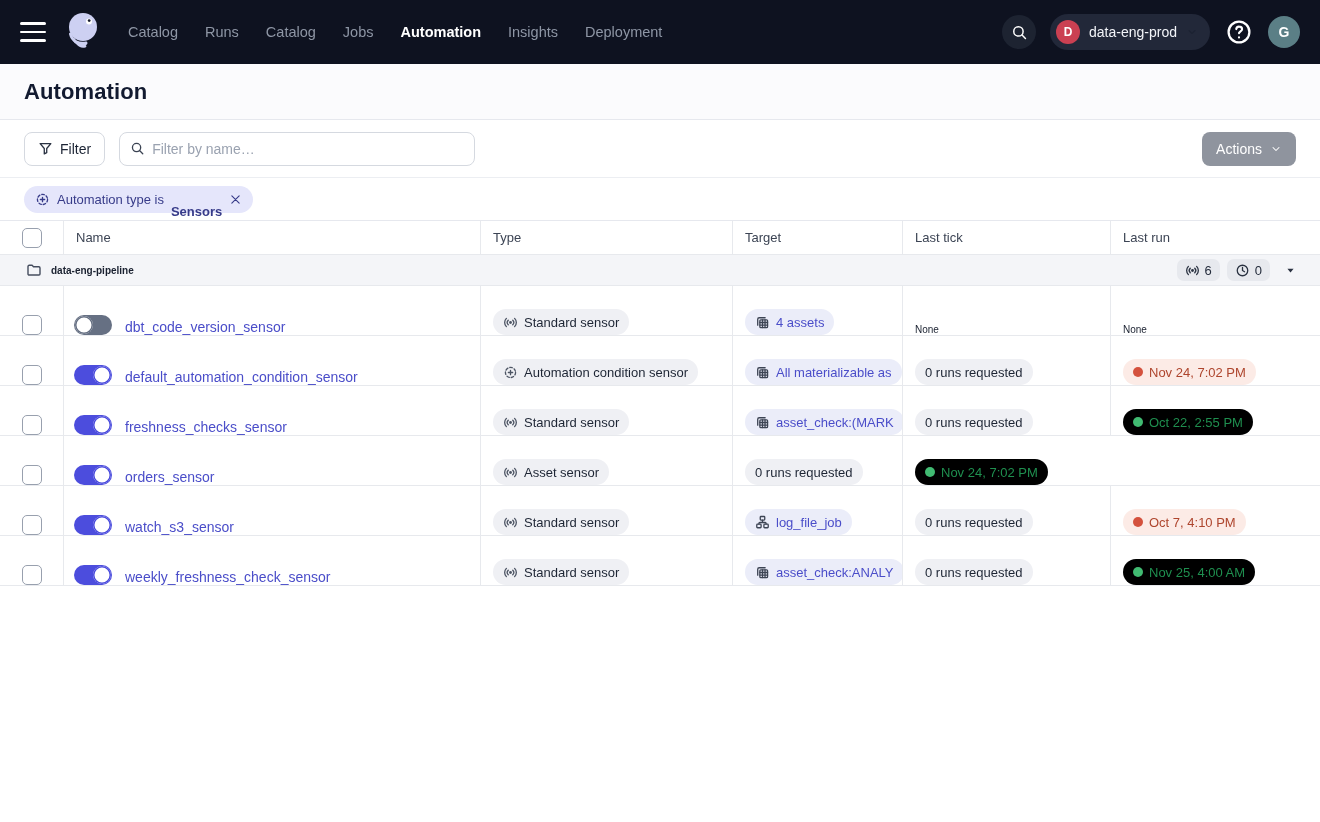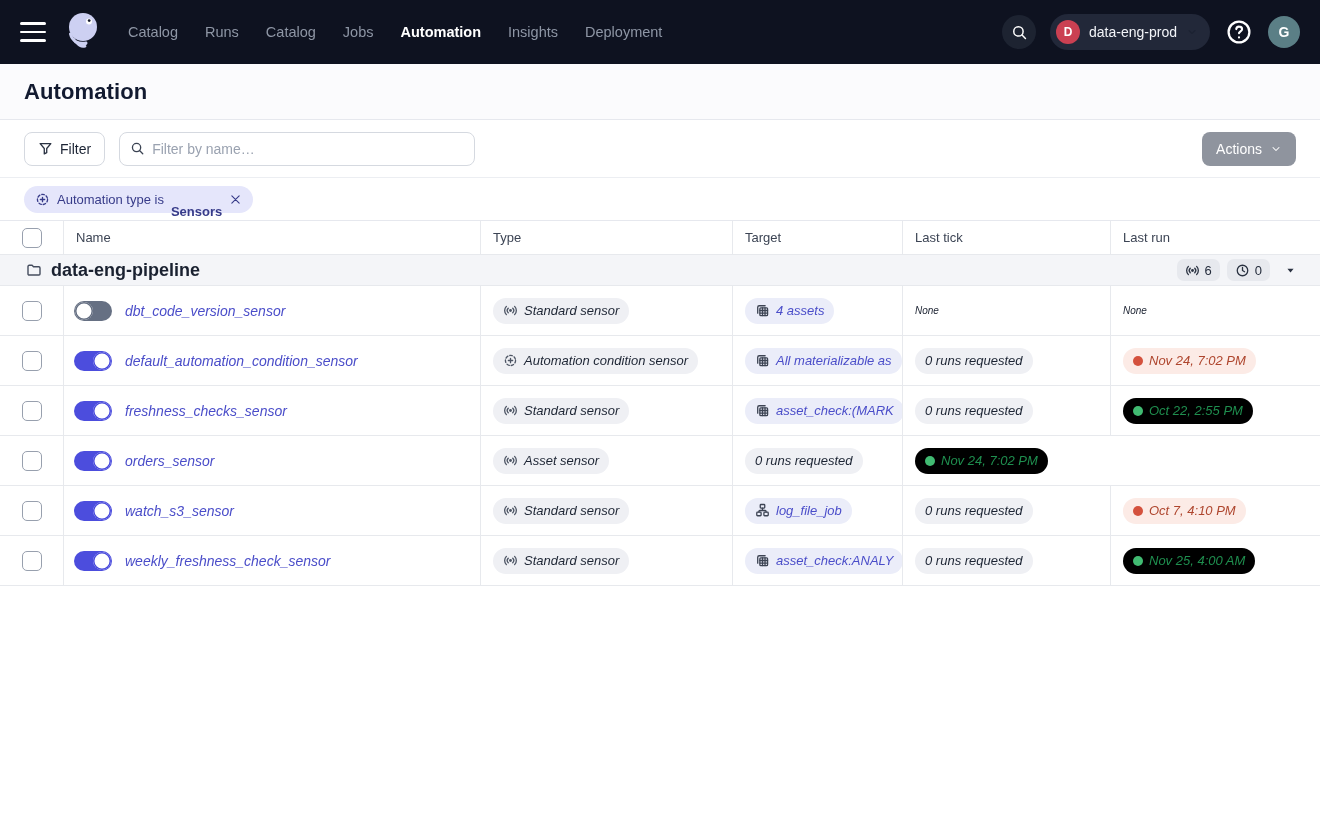--- a/index.html
+++ b/index.html
@@ -47,28 +47,28 @@
   .grid-cols { display:grid; grid-template-columns:64px 417px 252px 170px 208px auto; }
   .thead { height:34px; border-bottom:1px solid #e7e9ed; background:#fff; }
   .thead .cell { display:flex; align-items:center; padding:0 12px; font-size:13px; color:#3c4454; border-right:1px solid #e7e9ed; }
   .thead .cell:last-child { border-right:none; }
   .thead .cell.cb { justify-content:center; }
 
   .checkbox { width:20px; height:20px; border:1.6px solid #98a0ae; border-radius:5px; background:#fff; cursor:pointer; flex:none; }
 
   .group-row { height:31px; background:#f4f5f8; border-bottom:1px solid #e7e9ed; display:flex; align-items:center; padding:0 24px 0 26px; }
   .group-row .folder { color:#454d5e; display:flex; margin-right:9px; }
-  .group-name { font-size:18px; font-weight:700; color:#1a2130; }
+  .group-name { font-size:10px; font-weight:700; color:#1a2130; }
   .group-right { margin-left:auto; display:flex; align-items:center; gap:7px; }
   .count-badge { height:22px; background:#e7e9ee; border-radius:7px; display:flex; align-items:center; gap:5px; padding:0 8px; font-size:13px; color:#242c3c; }
   .count-badge svg { color:#2b3342; }
   .group-caret { margin-left:8px; color:#2a3242; display:flex; cursor:pointer; }
 
   .row { height:50px; border-bottom:1px solid #e7e9ed; background:#fff; }
-  .row .cell { display:flex; align-items:center; border-right:1px solid #e7e9ed; overflow:hidden; padding:0 12px;font-style:italic; }
+  .row .cell { display:flex; align-items:flex-end; border-right:1px solid #e7e9ed; overflow:hidden; padding:0 12px; }
   .row .cell:last-child { border-right:none; }
   .row .cell.cb { justify-content:center; padding:0; }
   .row .cell.namecell { gap:13px; padding-left:10px; }
 
   .toggle { width:38px; height:20px; border-radius:10px; position:relative; flex:none; cursor:pointer; }
   .toggle.on  { background:#4c4ddd; }
   .toggle.off { background:#667083; }
   .toggle .knob { width:18px; height:18px; border-radius:50%; background:#fff; position:absolute; top:1px; }
   .toggle.on  .knob { right:1px; box-shadow:inset 0 0 0 1.5px #4c4ddd; }
   .toggle.off .knob { left:1px;  box-shadow:inset 0 0 0 1.5px #667083; }

